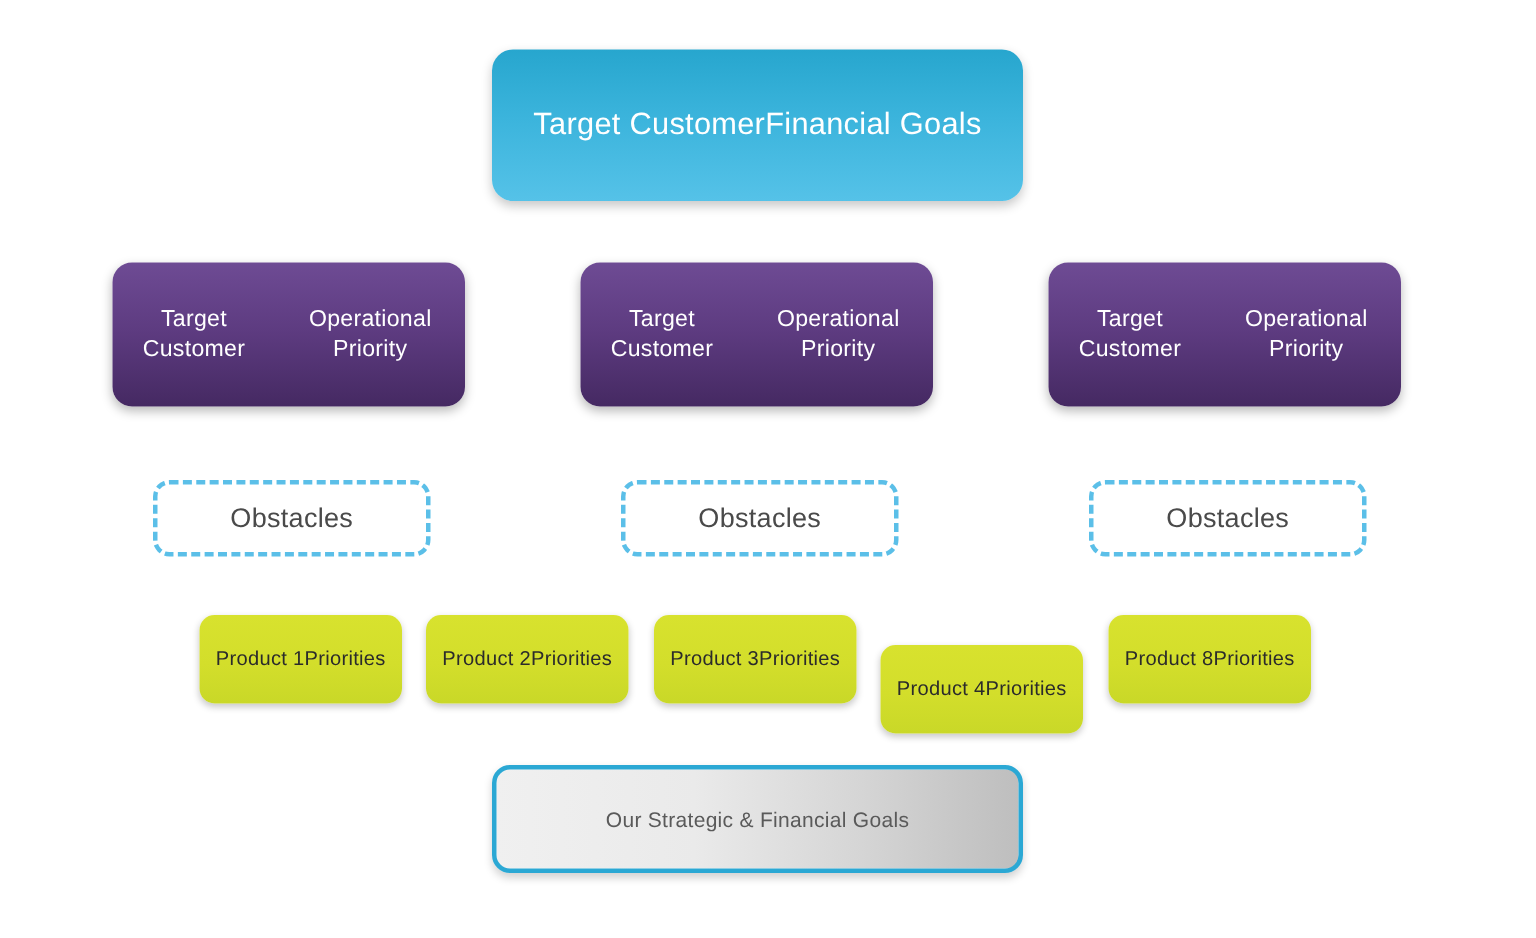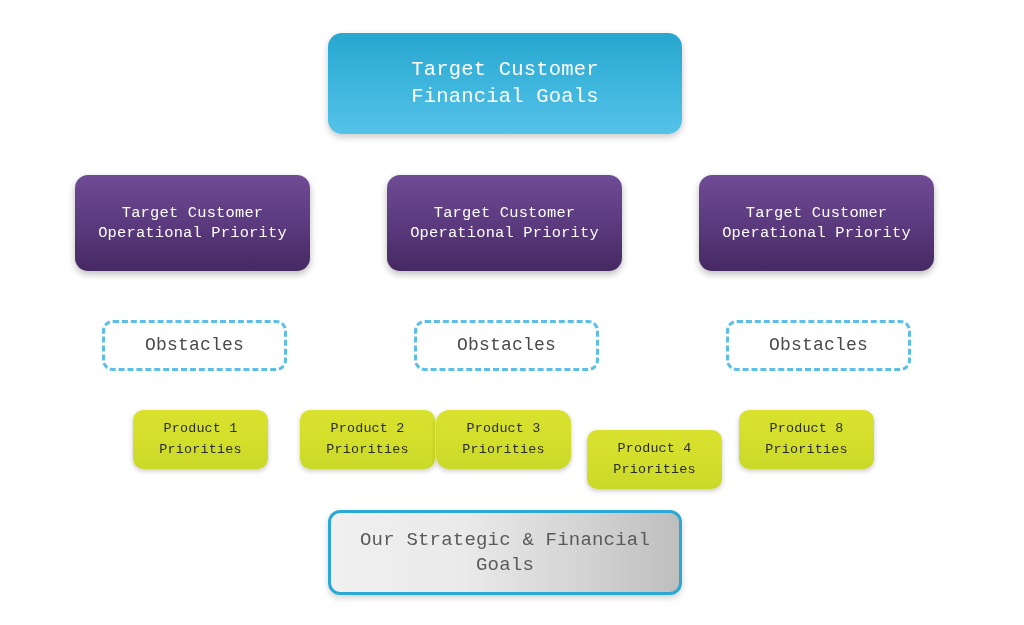--- a/index.html
+++ b/index.html
@@ -18,27 +18,25 @@
     position: relative;
     width: 1024px;
     height: 625px;
   }
 
   
   .box {
     position: absolute;
     box-sizing: border-box;
     display: flex;
-    flex-direction: column;
     align-items: center;
     justify-content: center;
     text-align: center;
     line-height: 1.30;
     letter-spacing: 0.2px;
-    font-family: Liberation Mono, monospace;
   }
 
   
   .goal-box {
     left: 328px;
     top: 33px;
     width: 354px;
     height: 101px;
     border-radius: 14px;
     background: linear-gradient(to bottom, #27a6ce 0%, #3bb4dc 45%, #55c2e8 100%);
@@ -86,37 +84,37 @@
     height: 59px;
     border-radius: 10px;
     background: linear-gradient(to bottom, #d8e22e 0%, #d3de2b 55%, #c9d828 100%);
     color: #2b2b2b;
     font-size: 13.4px;
     line-height: 1.55;
     box-shadow: 0 2px 5px rgba(0,0,0,0.22);
     text-align: right;
   }
   .product-box.pr0 { left: 133px; }
-  .product-box.pr1 { left: 300px; }
-  .product-box.pr2 { left: 436px; border-radius: 13px; }
+  .product-box.pr1 { left: 284px; }
+  .product-box.pr2 { left: 436px; }
   .product-box.pr3 { left: 587px; margin-top: 20px; }
   .product-box.pr4 { left: 739px; }
   .product-box .line { display: block; }
 
   
   .financial-box {
     left: 328px;
     top: 510px;
     width: 354px;
-    height: 85px;
+    height: 72px;
     border-radius: 12px;
     border: 3px solid #2ba8d4;
     background: linear-gradient(to right, #f0f0f0 0%, #eaeaea 38%, #d5d5d5 70%, #bebebe 100%);
     color: #5a5a5a;
-    font-size: 19px;
+    font-size: 14px;
     box-shadow: 0 3px 6px rgba(0,0,0,0.18);
   }
 </style>
 </head>
 <body>
 
 <div id="canvas">
 
   <div class="box goal-box">
     <span class="line">Target Customer</span>

